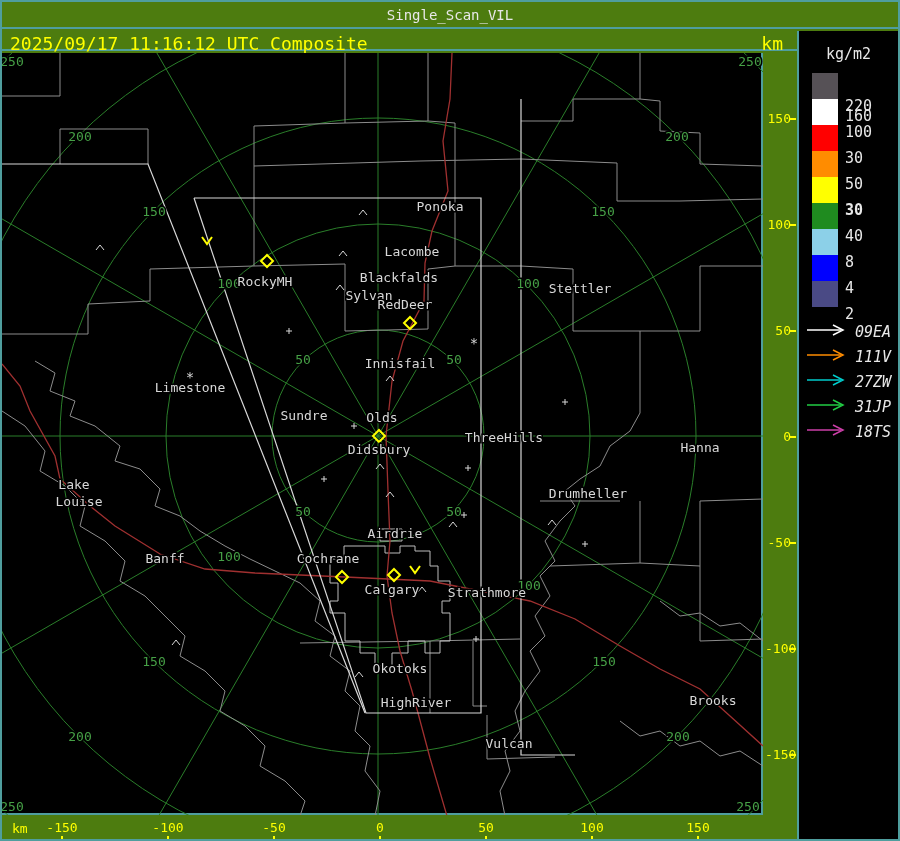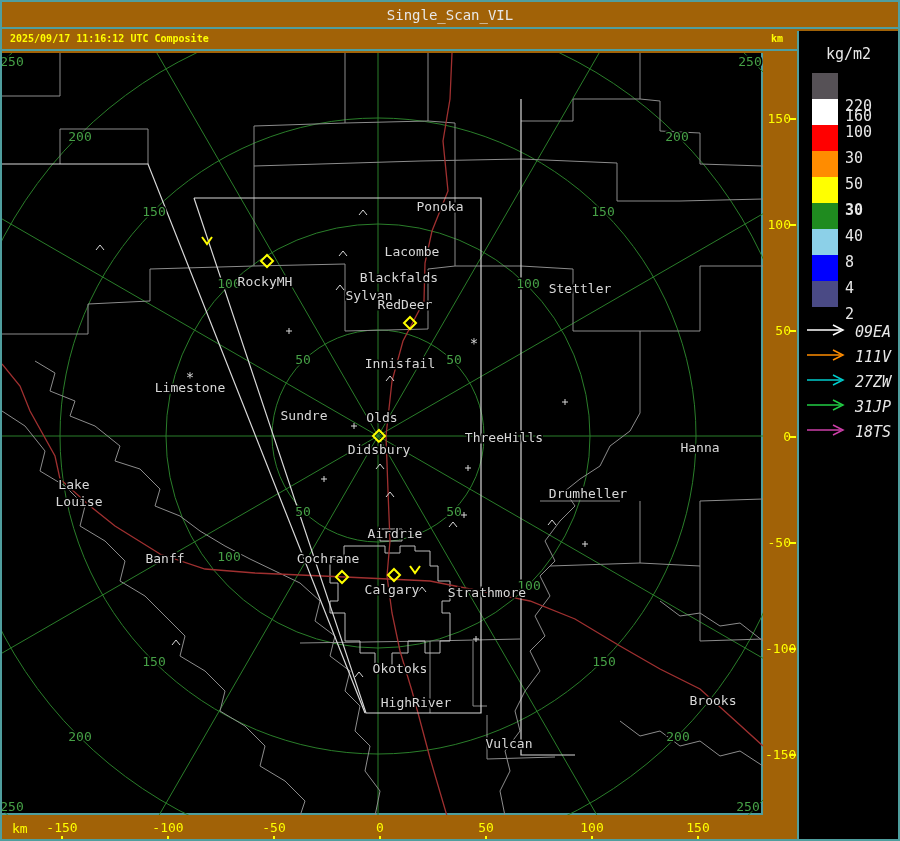--- a/index.html
+++ b/index.html
@@ -1,24 +1,24 @@
 <!DOCTYPE html>
 <html><head>
 <meta charset="utf-8">
 <style>
   html,body{margin:0;padding:0;background:#000;}
   *{box-sizing:border-box;}
-  #stage{position:relative;width:900px;height:841px;background:#a16207;
+  #stage{position:relative;width:900px;height:841px;background:#4d7c0f;
          font-family:"DejaVu Sans Mono",monospace;overflow:hidden;
          border:2px solid #4f9e9e;}
   .titlebar{position:absolute;left:0;top:0;width:896px;height:27px;
             border-bottom:2px solid #4f9e9e;color:#e8e8e8;font-size:14px;
             display:flex;align-items:center;justify-content:center;}
   .infobar{position:absolute;left:0;top:29px;width:795px;height:20px;
-           border-bottom:2px solid #4f9e9e;color:#ffff00;font-size:10px;font-weight:bold;}
+           border-bottom:2px solid #4f9e9e;color:#ffff00;font-size:18px;}
   .infobar .ts{position:absolute;left:8px;top:2px;}
   .infobar .kmtop{position:absolute;right:14px;top:2px;}
   .maparea{position:absolute;left:0;top:51px;width:761px;height:762px;
            border-right:2px solid #4f9e9e;border-bottom:2px solid #4f9e9e;background:#000;}
   .ymargin{position:absolute;left:763px;top:51px;width:32px;height:764px;color:#ffff00;font-size:13px;}
   .ylab{position:absolute;left:0;width:26px;text-align:right;}
   .ytick{position:absolute;left:24px;width:7px;height:2px;background:#ffff00;}
   .bottombar{position:absolute;left:0;top:815px;width:795px;height:24px;color:#ffff00;font-size:13px;}
   .xlab{position:absolute;top:3px;width:40px;text-align:center;}
   .xtick{position:absolute;top:19px;width:2px;height:5px;background:#ffff00;}

